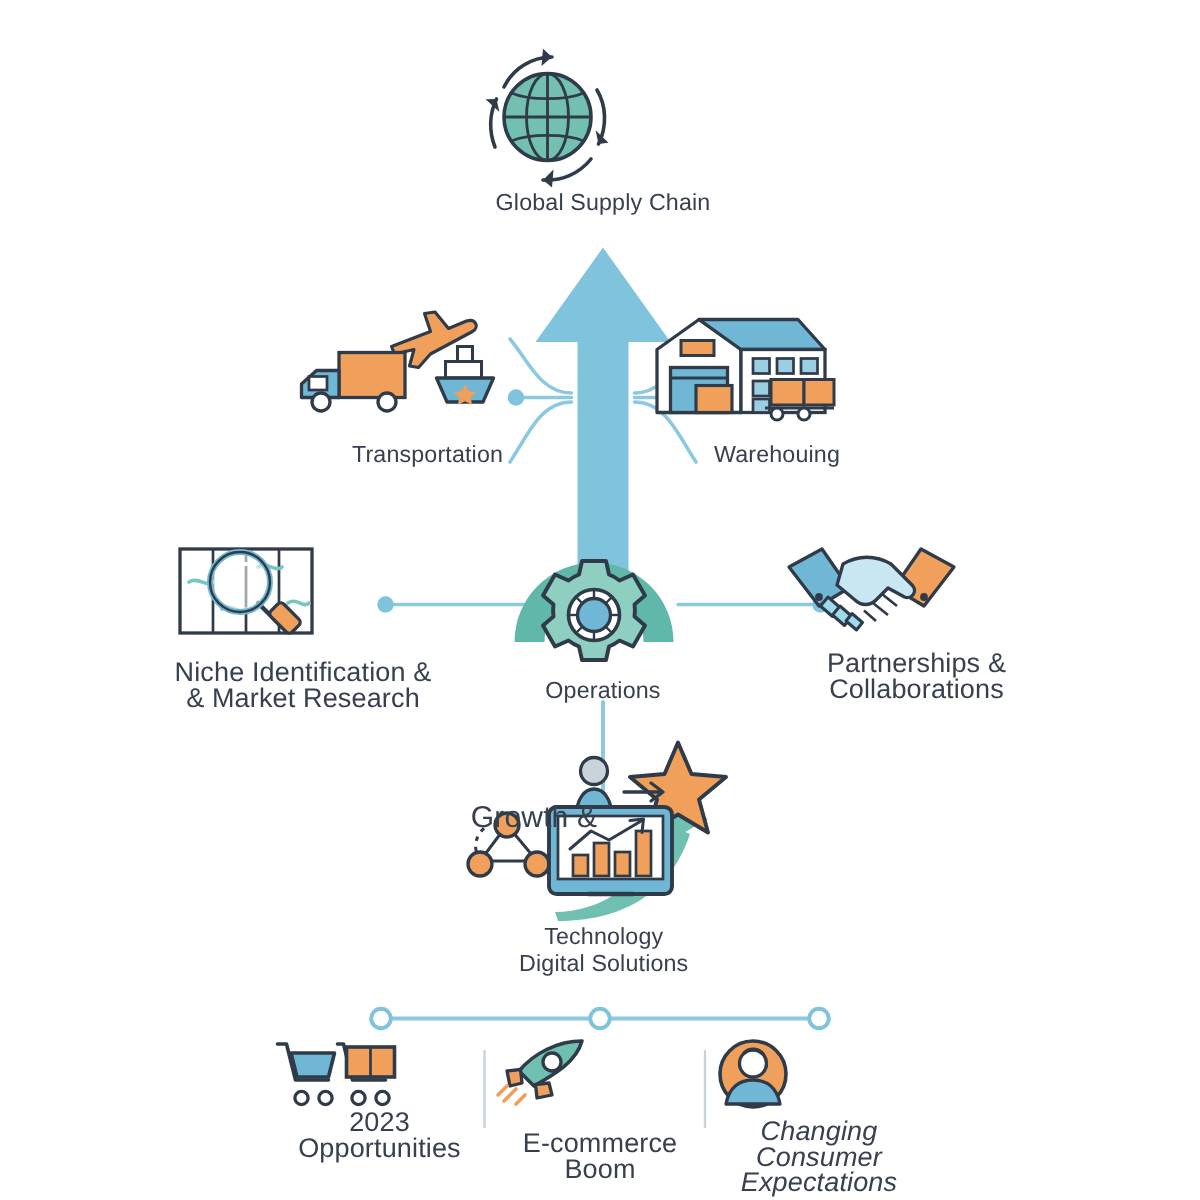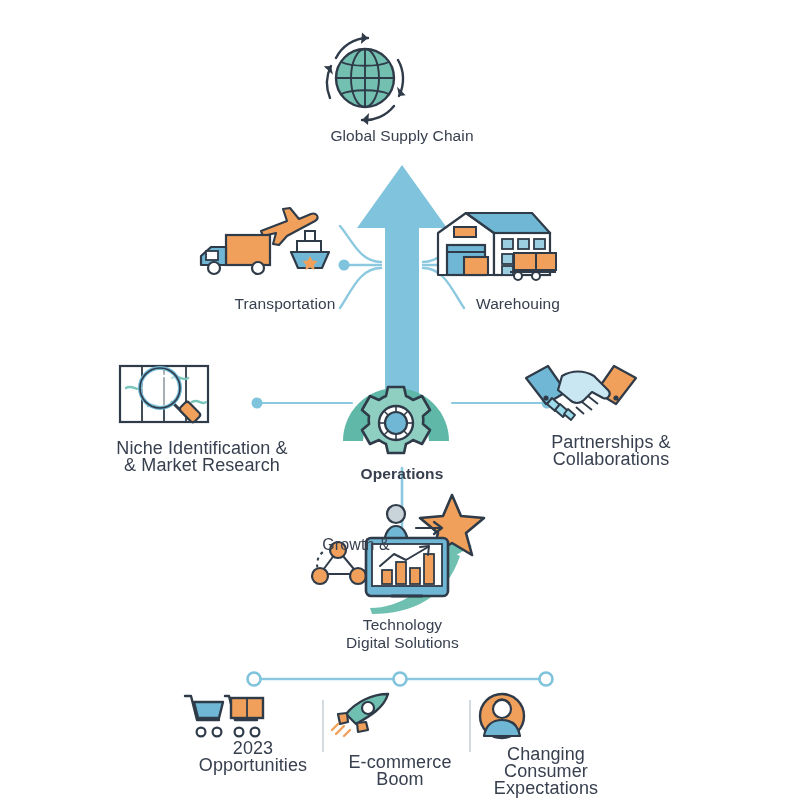--- a/index.html
+++ b/index.html
@@ -162,21 +162,21 @@
         <rect x="68" y="48" width="20" height="12" rx="3" fill="#F0A05A" stroke="#2F3B49" stroke-width="2.2" transform="rotate(45 78 54)"></rect>
         <circle cx="48" cy="30" r="20" fill="#ffffff" fill-opacity=".55" stroke="#6FB7D4" stroke-width="4"></circle>
         <circle cx="48" cy="30" r="20" fill="none" stroke="#2F3B49" stroke-width="1.6"></circle>
         <path d="M40 22 C43 18 48 17 52 18" stroke="#ffffff" stroke-width="2.6" fill="none" stroke-linecap="round"></path>
       </svg>
     </div>
     <div class="label sm" style="margin-top:10px;">Niche Identification &amp;
 &amp; Market Research</div>
   </div>
 
-  <div class="node" style="left:337px;top:369px;width:130px;font-weight:bold;">
+  <div class="node" style="left:337px;top:356px;width:130px;">
     <div class="ico">
       <svg width="118" height="92" viewBox="0 0 118 92">
         <path d="M6 72 A53 53 0 0 1 112 72 L92 72 A33 33 0 0 0 26 72 Z" fill="#5FB8A8"></path>
         <rect x="44" y="66" width="30" height="14" fill="#ffffff"></rect>
         <g transform="translate(59,54)">
           <path d="M-8 -36 h16 l2 9 a28 28 0 0 1 7 4 l9 -4 8 14 -7 6 a28 28 0 0 1 0 8 l7 6 -8 14 -9 -4 a28 28 0 0 1 -7 4 l-2 9 h-16 l-2 -9 a28 28 0 0 1 -7 -4 l-9 4 -8 -14 7 -6 a28 28 0 0 1 0 -8 l-7 -6 8 -14 9 4 a28 28 0 0 1 7 -4 Z" fill="#8FCFC2" stroke="#2F3B49" stroke-width="2.6" stroke-linejoin="round"></path>
           <circle cx="0" cy="0" r="17" fill="#ffffff" stroke="#2F3B49" stroke-width="2.4"></circle>
           <circle cx="0" cy="0" r="11" fill="#6FB7D4" stroke="#2F3B49" stroke-width="2.2"></circle>
           <g stroke="#2F3B49" stroke-width="1.6">
             <path d="M0 -11 L0 -16"></path>
@@ -259,21 +259,21 @@
             <rect x="44" y="30" width="10" height="16"></rect>
             <rect x="58" y="16" width="10" height="30"></rect>
           </g>
           <g stroke="#2F3B49" stroke-width="2" fill="none" stroke-linecap="round" stroke-linejoin="round">
             <path d="M14 28 L28 16 L40 22 L62 9"></path>
             <path d="M54 9 L63 8 L62 17"></path>
           </g>
           <path d="M26 58 L56 58" stroke="#2F3B49" stroke-width="3" stroke-linecap="round"></path>
         </g>
       </svg>
-      <div class="label" style="position:absolute;left:10px;top:44px;width:92px;font-size:16px;">Growth &amp;</div>
+      <div class="label" style="position:absolute;left:10px;top:44px;width:92px;font-size:20px;">Growth &amp;</div>
     </div>
     <div class="label big" style="margin-top:2px;">Technology
 Digital Solutions</div>
   </div>
 
   <div class="node" style="left:183px;top:692px;width:140px;">
     <div class="ico">
       <svg width="82" height="48" viewBox="0 0 82 48">
         <g>
           <path d="M2 4 L8 4 L14 28 L36 28" fill="none" stroke="#2F3B49" stroke-width="2.4" stroke-linecap="round" stroke-linejoin="round"></path>
@@ -313,17 +313,17 @@
 
   <div class="node" style="left:476px;top:692px;width:140px;">
     <div class="ico">
       <svg width="52" height="48" viewBox="0 0 52 48">
         <circle cx="26" cy="24" r="22" fill="#F0A05A" stroke="#2F3B49" stroke-width="2.4"></circle>
         <circle cx="26" cy="17" r="9" fill="#ffffff" stroke="#2F3B49" stroke-width="2.2"></circle>
         <path d="M20 10 C24 6 30 7 33 11" fill="none" stroke="#2F3B49" stroke-width="2.2" stroke-linecap="round"></path>
         <path d="M8 44 C10 33 17 28 26 28 C35 28 42 33 44 44 Z" fill="#6FB7D4" stroke="#2F3B49" stroke-width="2.2" stroke-linejoin="round"></path>
       </svg>
     </div>
-    <div class="label sm" style="margin-top:6px;">Changing Consumer
+    <div class="label sm" style="margin-top:6px;font-style:italic;">Changing Consumer
 Expectations</div>
   </div>
 
 </div>
 
 </body></html>

